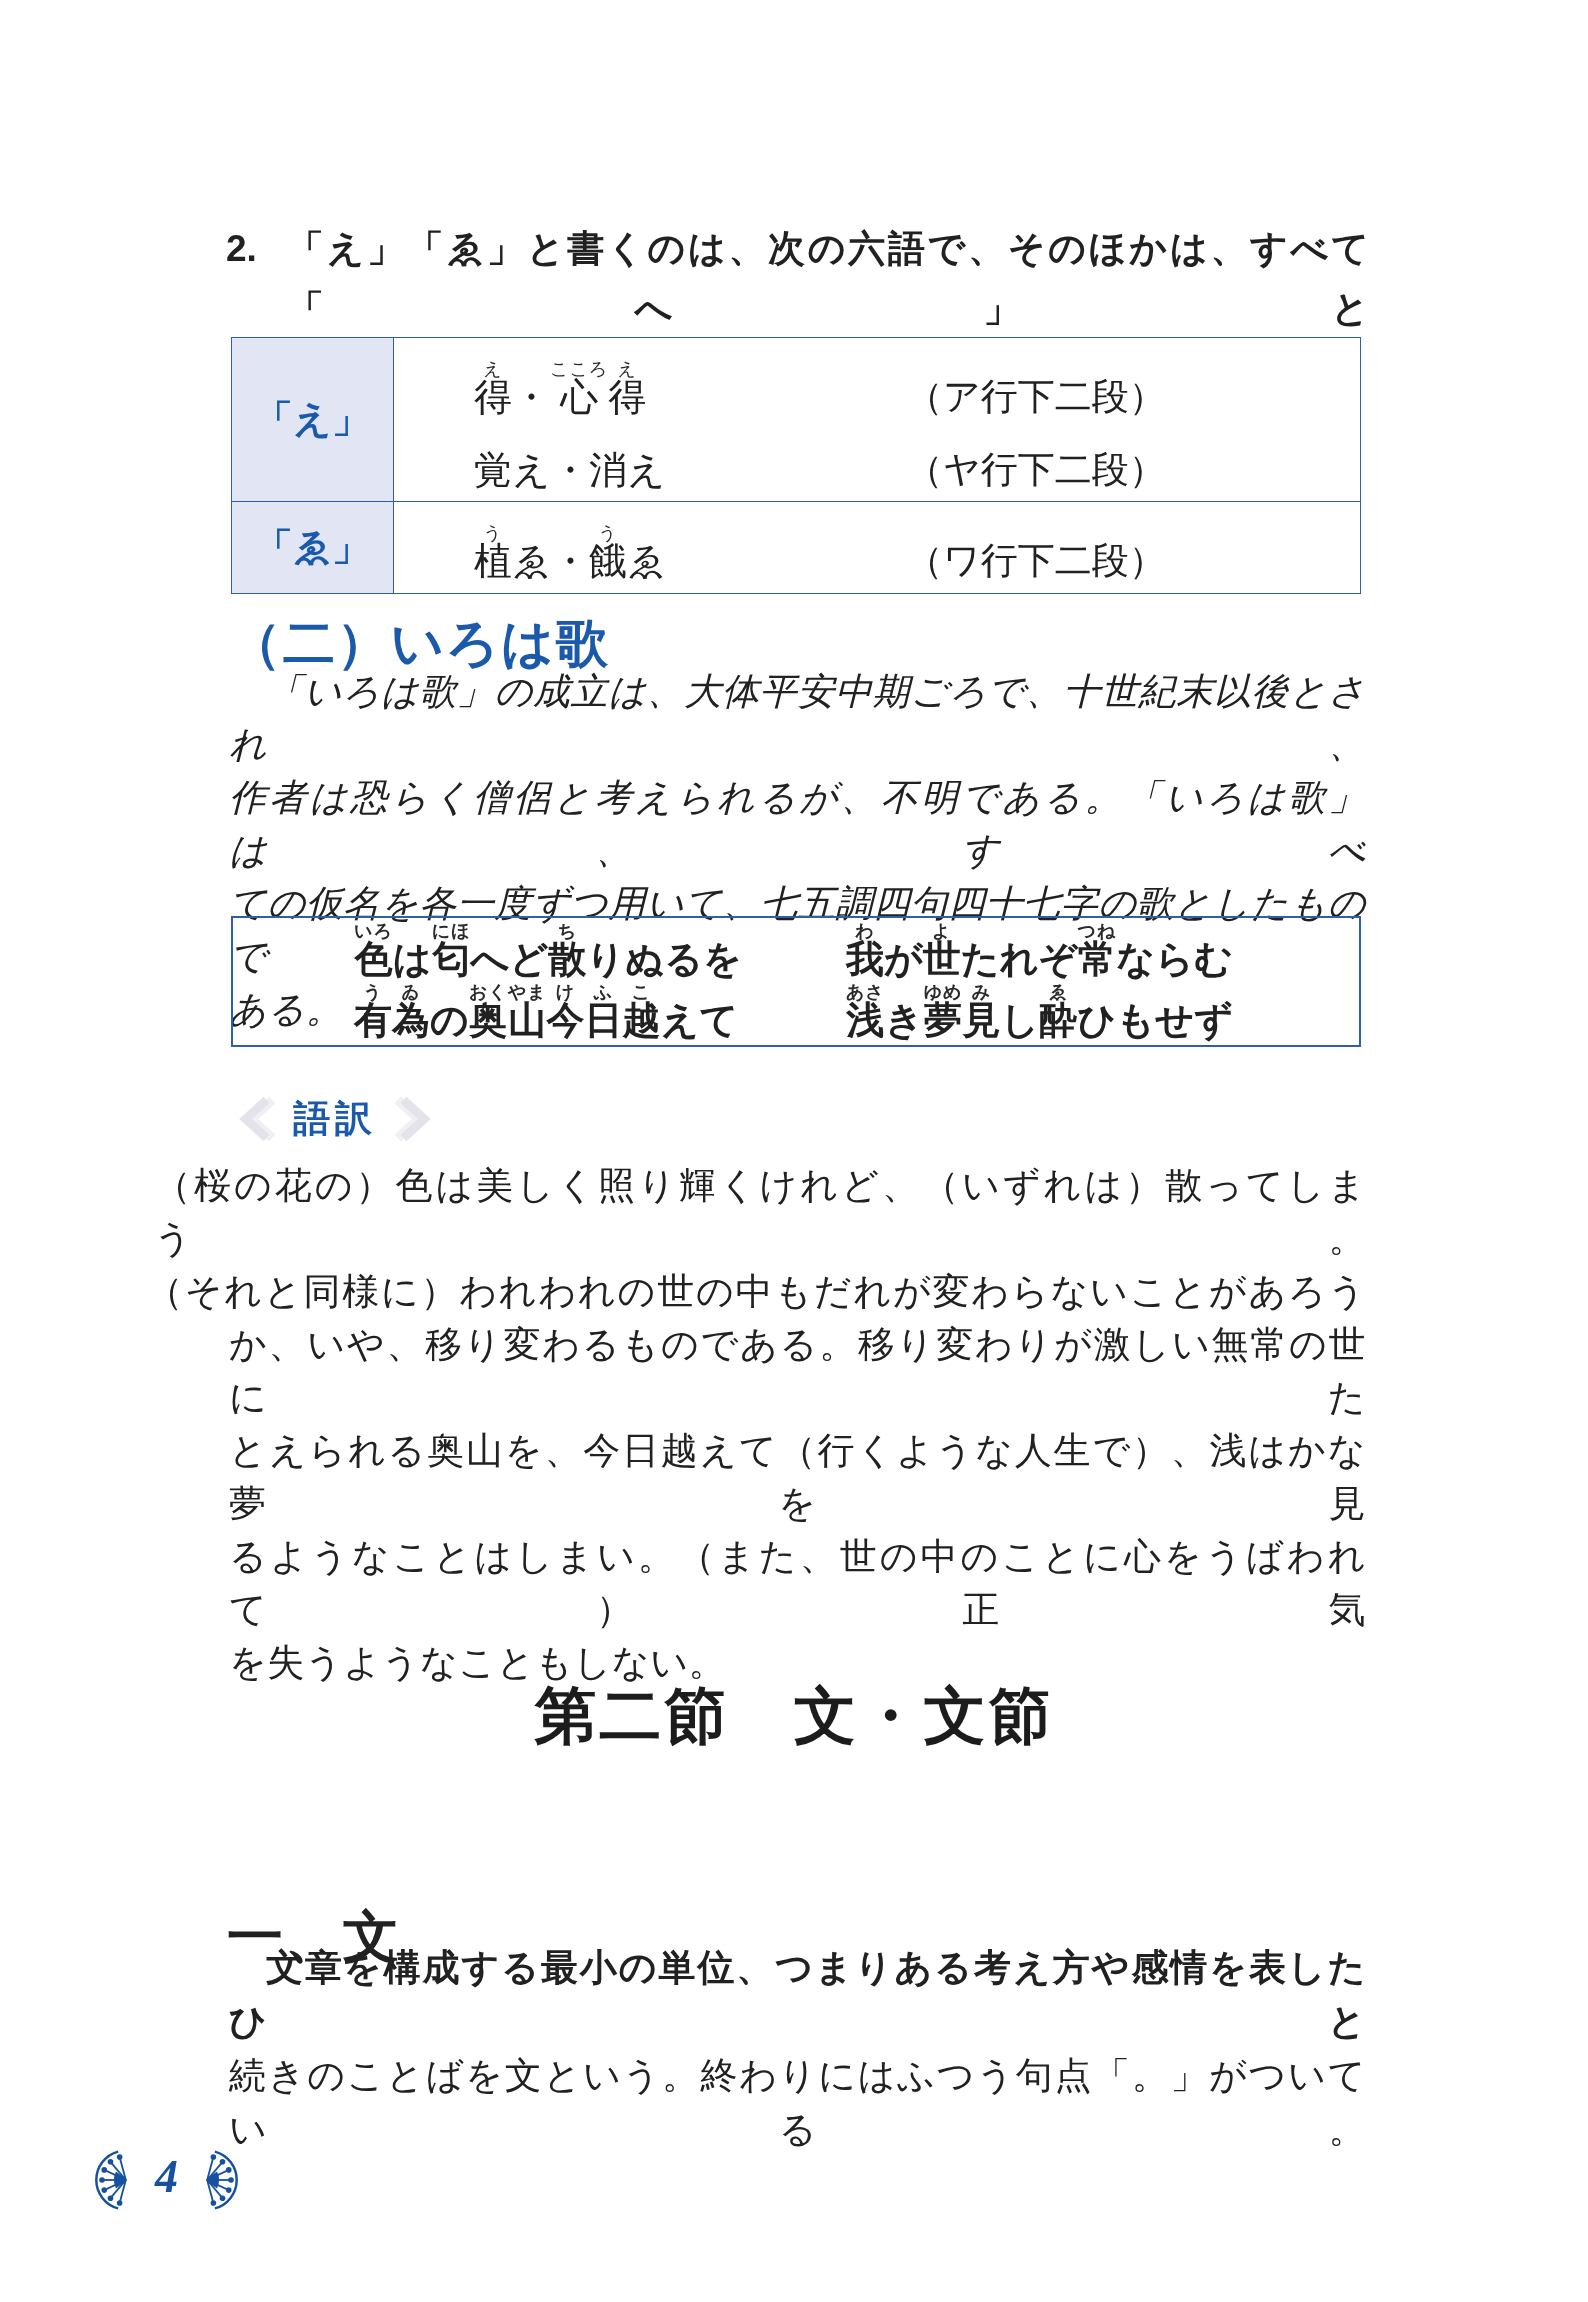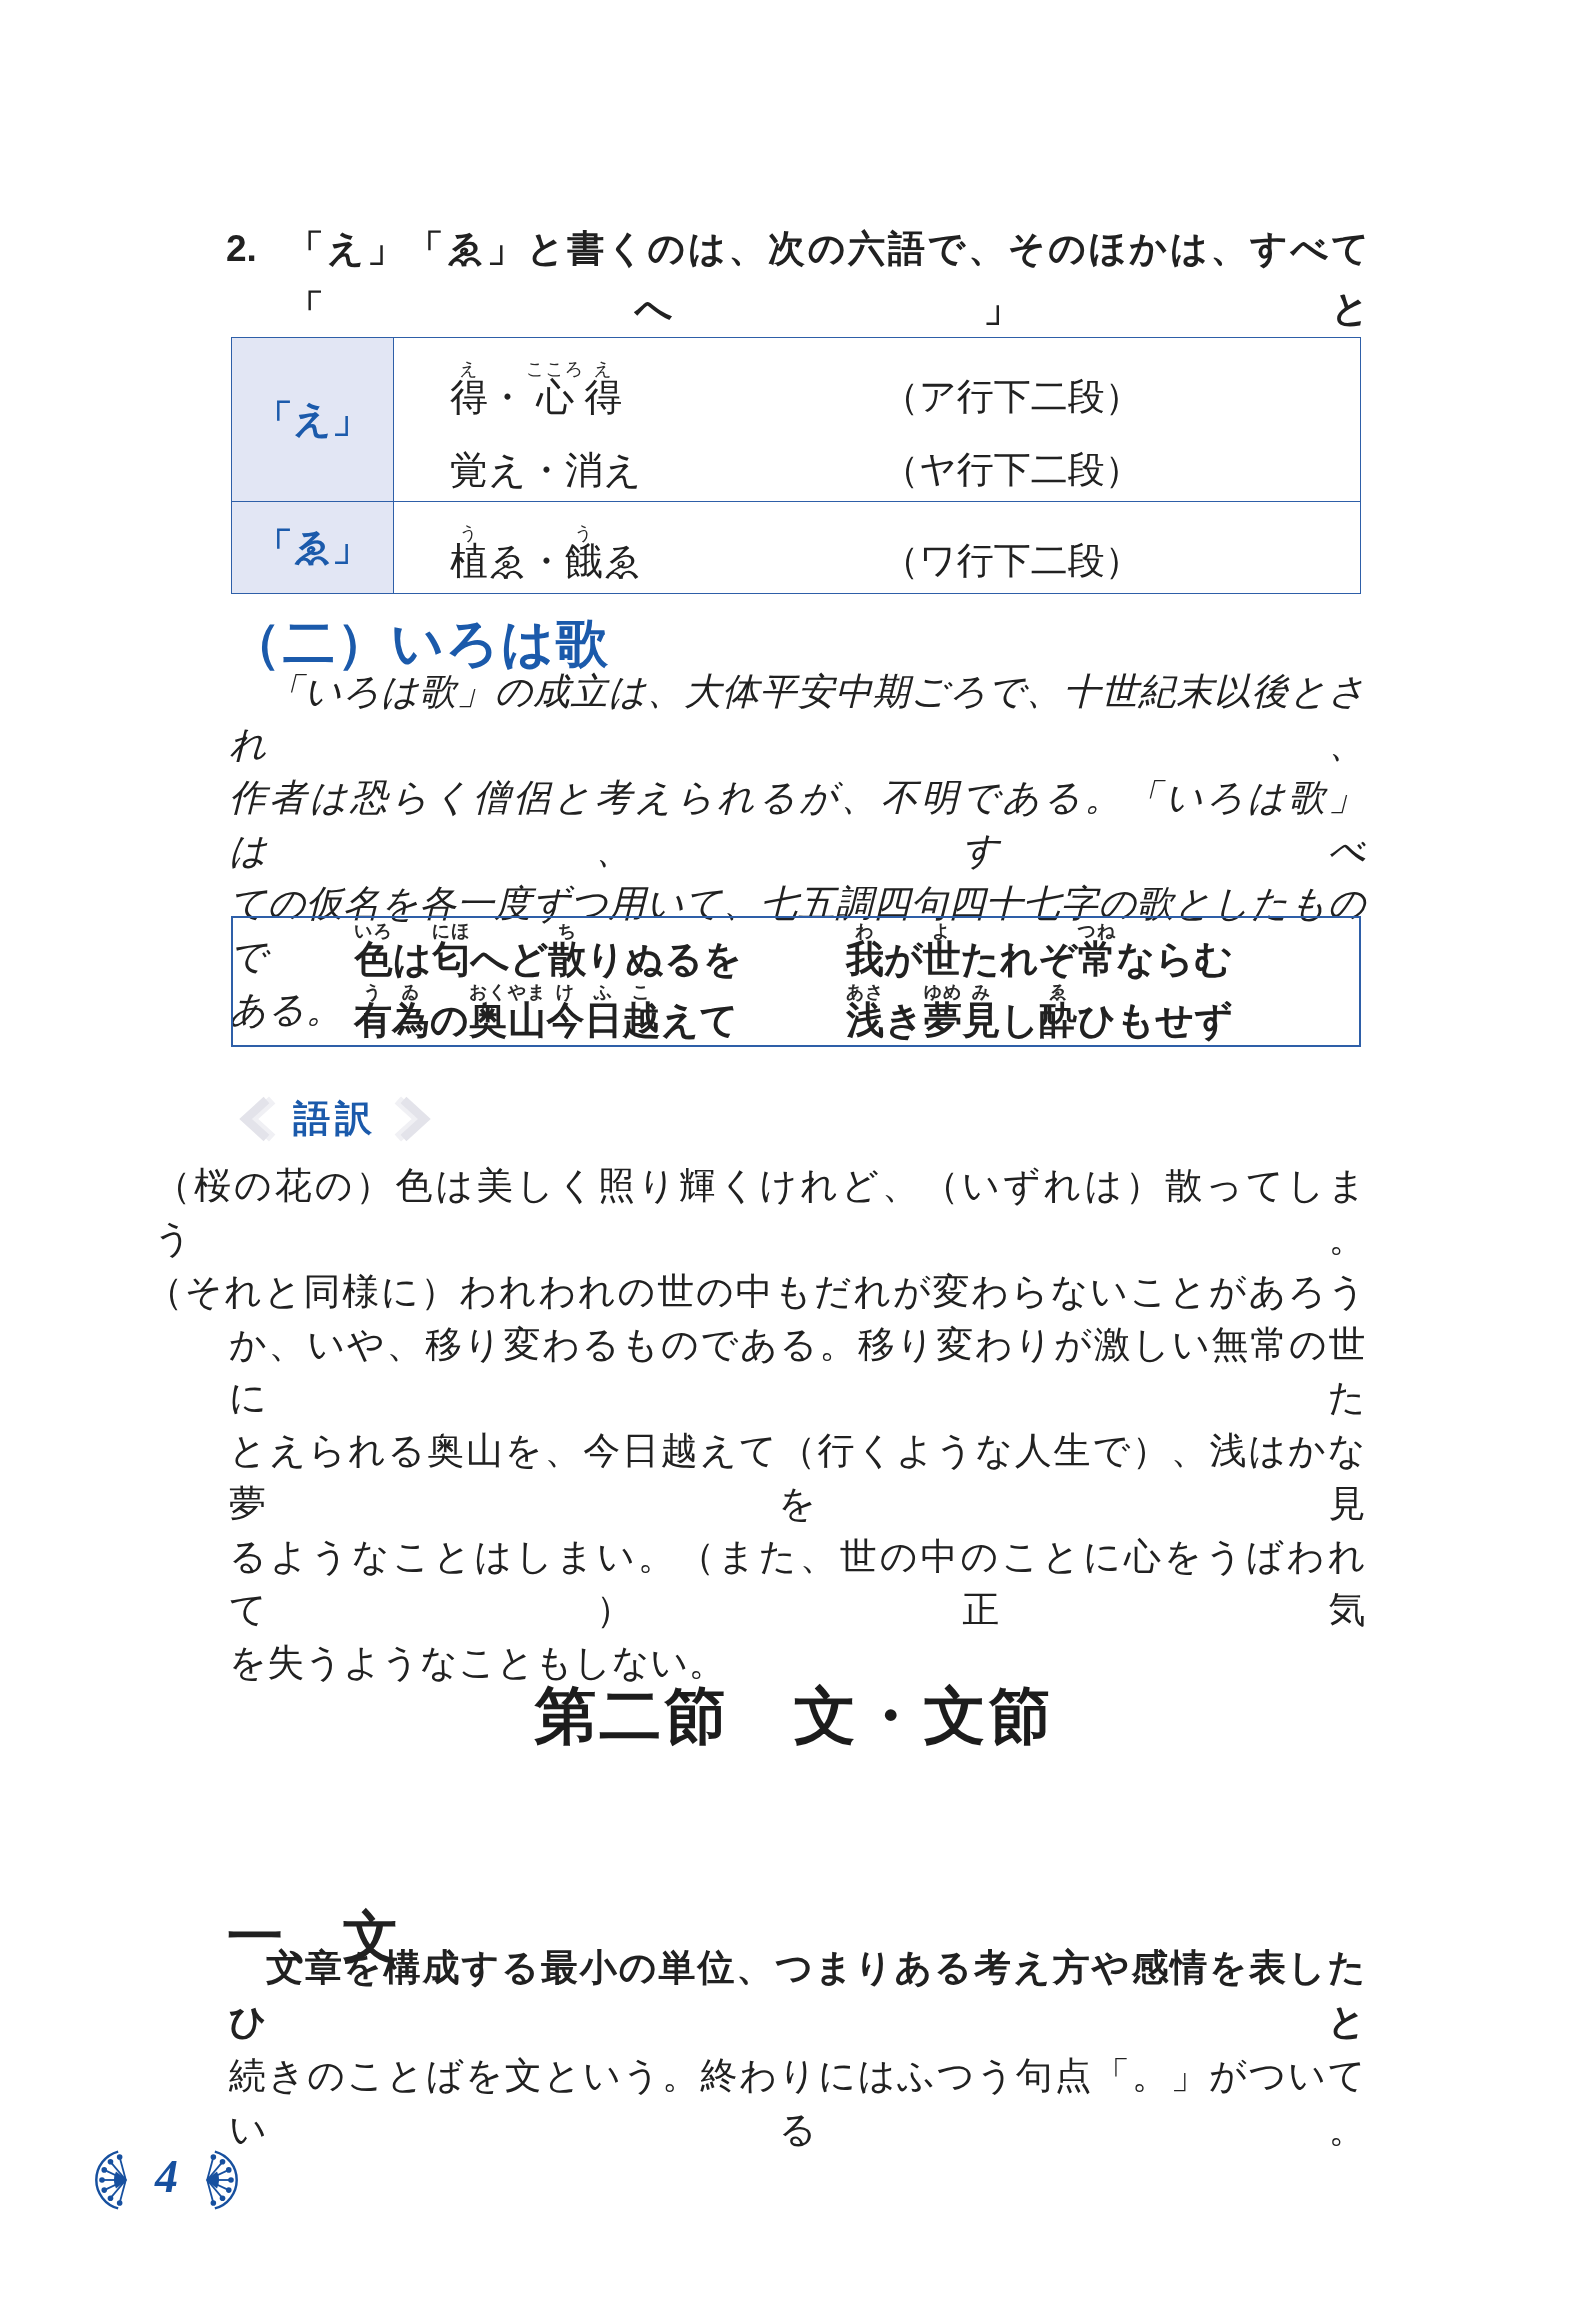--- a/index.html
+++ b/index.html
@@ -28,21 +28,21 @@
   .item2-line2{margin-left:61px;}
   
   .kana-table{position:absolute;left:231px;top:337px;width:1130px;border:1.9px solid var(--border-blue);}
   .kt-row{display:flex;}
   .kt-row + .kt-row{border-top:1.9px solid var(--border-blue);}
   .kt-head{
     flex:0 0 162px;background:var(--head-bg);border-right:1.9px solid var(--border-blue);
     display:flex;align-items:center;justify-content:center;
     color:var(--accent-blue);font-weight:bold;font-size:38px;
   }
-  .kt-content{flex:1;display:flex;flex-direction:column;justify-content:center;padding:7.7px 0 9.6px 56px;}
+  .kt-content{flex:1;display:flex;flex-direction:column;justify-content:center;padding:7.7px 0 9.6px 56px;margin-left:24px;}
   .kt-line{display:grid;grid-template-columns:432px auto;align-items:end;height:73px;}
   .kt-row-short .kt-line{height:73px;}
   .kt-word{font-size:38px;line-height:44px;white-space:nowrap;}
   .kt-note{font-size:37px;line-height:44px;white-space:nowrap;}
   ruby{ruby-align:space-around;}
   rt{font-size:18px;letter-spacing:1px;color:#2a2a2a;}
   
   .iroha-heading{position:absolute;left:229px;top:609px;color:var(--accent-blue);font-weight:bold;font-size:52px;letter-spacing:1.9px;}
   .chapter-heading{
     position:absolute;left:0;top:1674px;width:100%;text-align:center;

